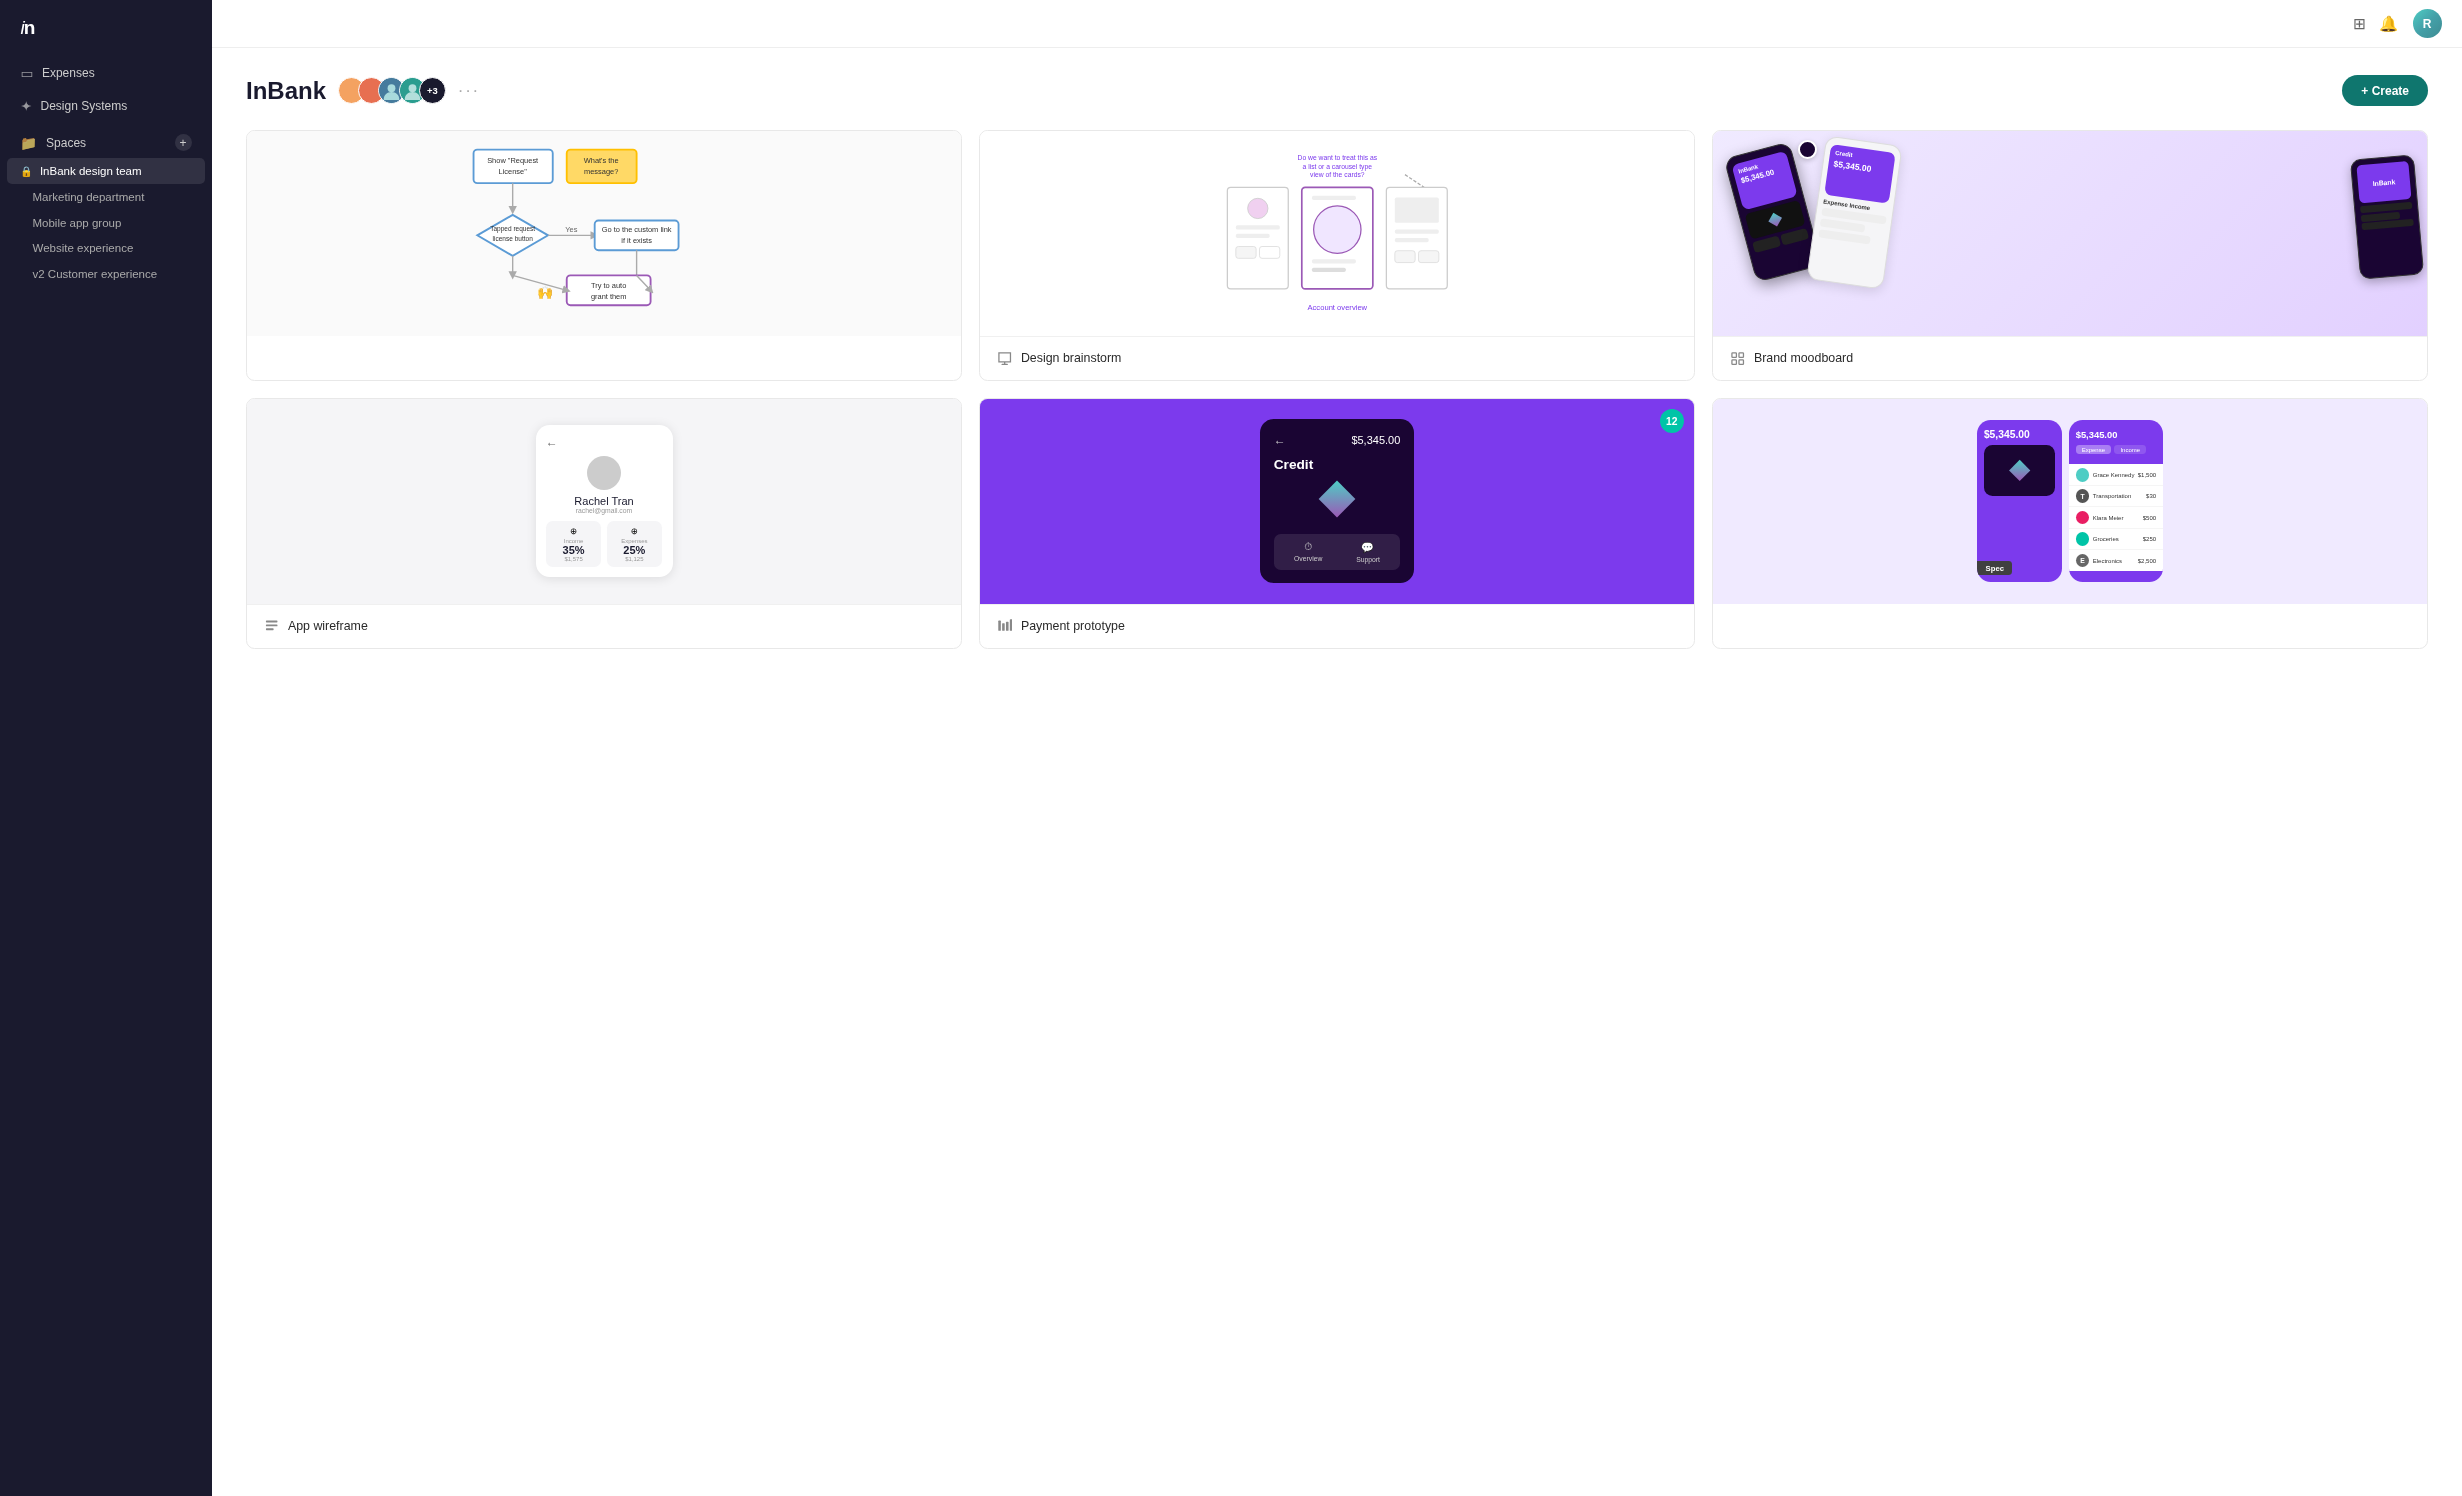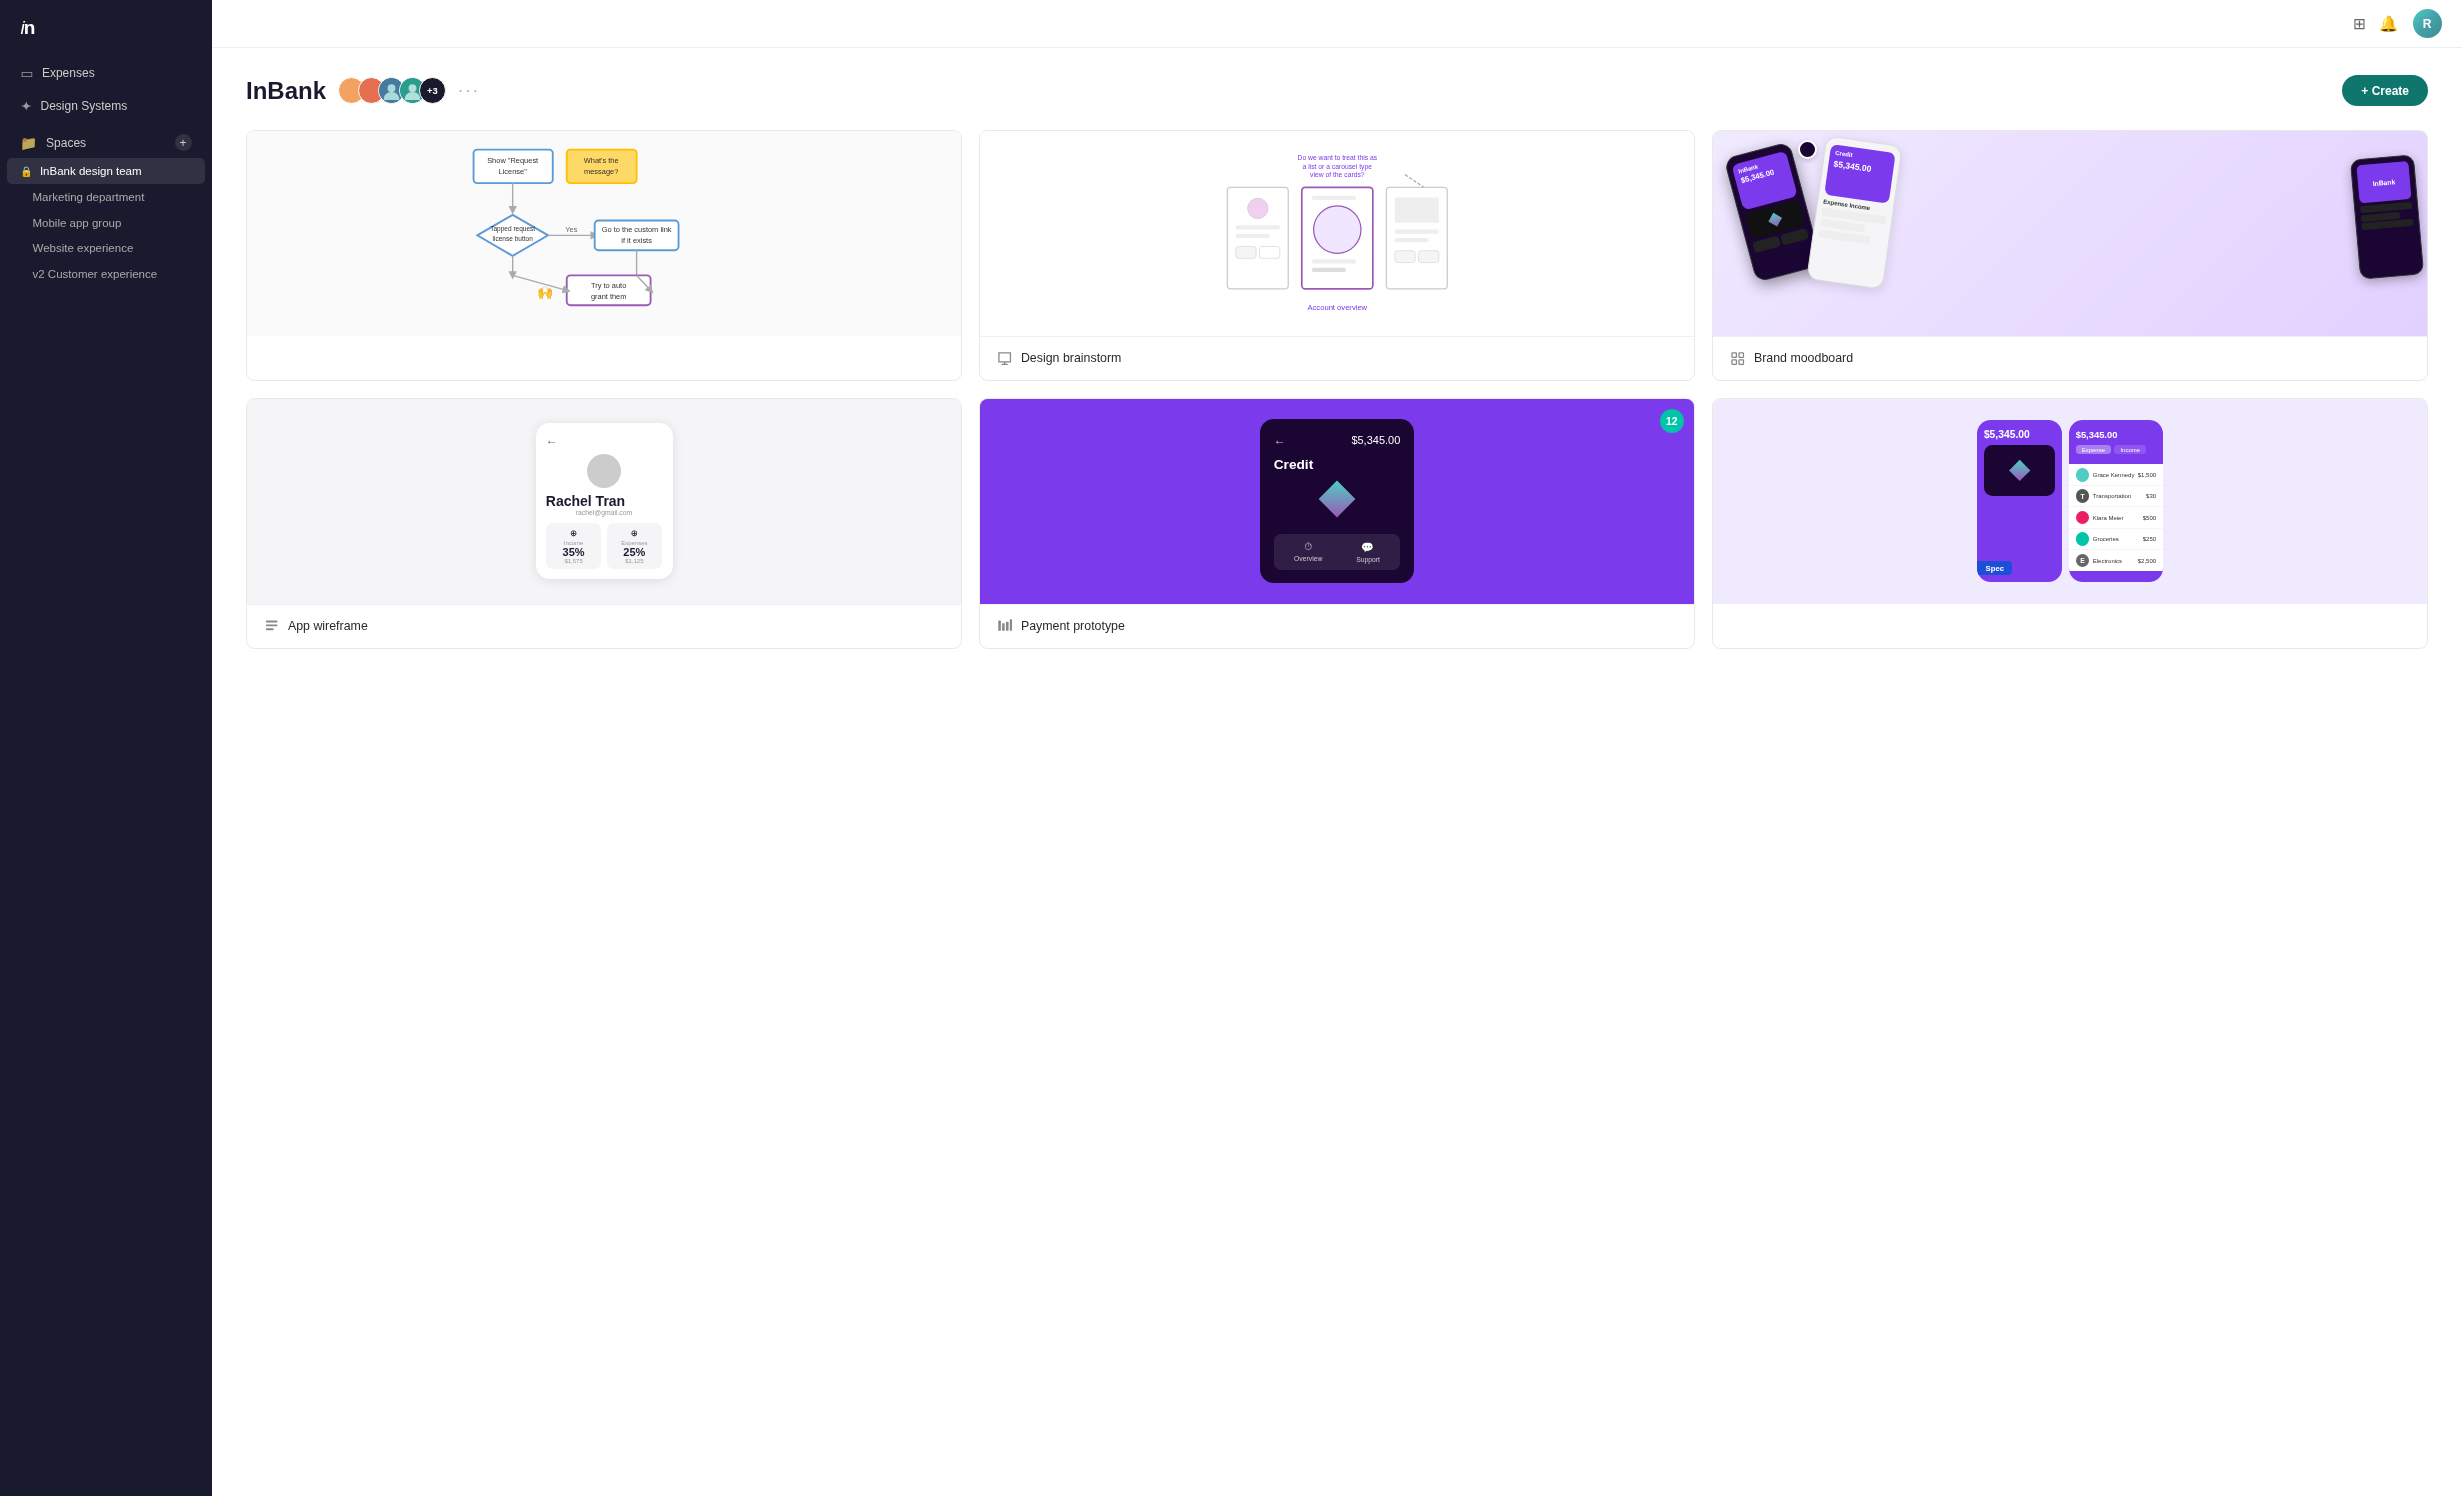--- a/index.html
+++ b/index.html
@@ -190,21 +190,21 @@
     }
     .card-title { font-size: 12.4px; font-weight: 500; color: #2a2a2a; }
     .app-screen {
       width: 137px;
       background: #fff;
       border-radius: 13.7px;
       padding: 10.3px;
       box-shadow: 0 1.7px 10.3px rgba(0,0,0,0.1);
     }
     .screen-avatar-lg { width: 34px; height: 34px; border-radius: 50%; background: #ccc; margin: 0 auto 5.1px; }
-    .screen-name { font-size: 14px; font-weight: 700; text-align: left; color: #1a1a2e; }
+    .screen-name { font-size: 11px; font-weight: 400; text-align: center; color: #1a1a2e; }
     .screen-email { font-size: 6.8px; color: #999; text-align: center; margin-bottom: 6.8px; }
     .screen-stats { display: flex; gap: 5.1px; }
     .stat-card {
       flex: 1;
       background: #f5f5f7;
       border-radius: 6.8px;
       padding: 5.1px;
       text-align: center;
     }
     .stat-label { font-size: 6px; color: #999; }
@@ -557,21 +557,21 @@
         <div class="card-preview" style="background:#f0eaff; position:relative; overflow:hidden; display:flex; align-items:center; justify-content:center; gap:6.8px;">
 
           <div style="width:85px; height:162px; background:#7c3aed; border-radius:13.7px; overflow:hidden; position:relative; flex-shrink:0;">
             <div style="padding:8.5px 6.8px 0;">
               <div style="font-size:10.3px; color:#fff; font-weight:700; margin-bottom:5.1px;">$5,345.00</div>
               <div style="background:#1a0533; border-radius:8.5px; height:51px; margin-bottom:5.1px; display:flex; align-items:center; justify-content:center;">
                 <div style="width:15.4px; height:15.4px; background:linear-gradient(135deg,#4ecdc4,#9b59b6); transform:rotate(45deg);"></div>
               </div>
             </div>
             <div style="position:absolute; bottom:6.8px; left:0;">
-              <div style="background:#1d4ed8; color:#fff; font-size:7.7px; font-weight:bold; padding:2.6px 8.5px; border-radius:0 3.4px 3.4px 0;">Spec</div>
+              <div style="background:#404040; color:#fff; font-size:7.7px; font-weight:bold; padding:2.6px 8.5px; border-radius:0 3.4px 3.4px 0;">Spec</div>
             </div>
           </div>
 
           <div style="width:94px; height:162px; background:#7c3aed; border-radius:13.7px; overflow:hidden; flex-shrink:0;">
             <div style="padding:8.5px 6.8px 5.1px;">
               <div style="font-size:9.4px; color:#fff; font-weight:700; margin-bottom:5.1px;">$5,345.00</div>
               <div style="display:flex; gap:3.4px; margin-bottom:5.1px;">
                 <div style="background:rgba(255,255,255,0.35); border-radius:3.4px; padding:1.7px 6px; font-size:6px; color:#fff;">Expense</div>
                 <div style="background:rgba(255,255,255,0.15); border-radius:3.4px; padding:1.7px 6px; font-size:6px; color:#fff;">Income</div>
               </div>

